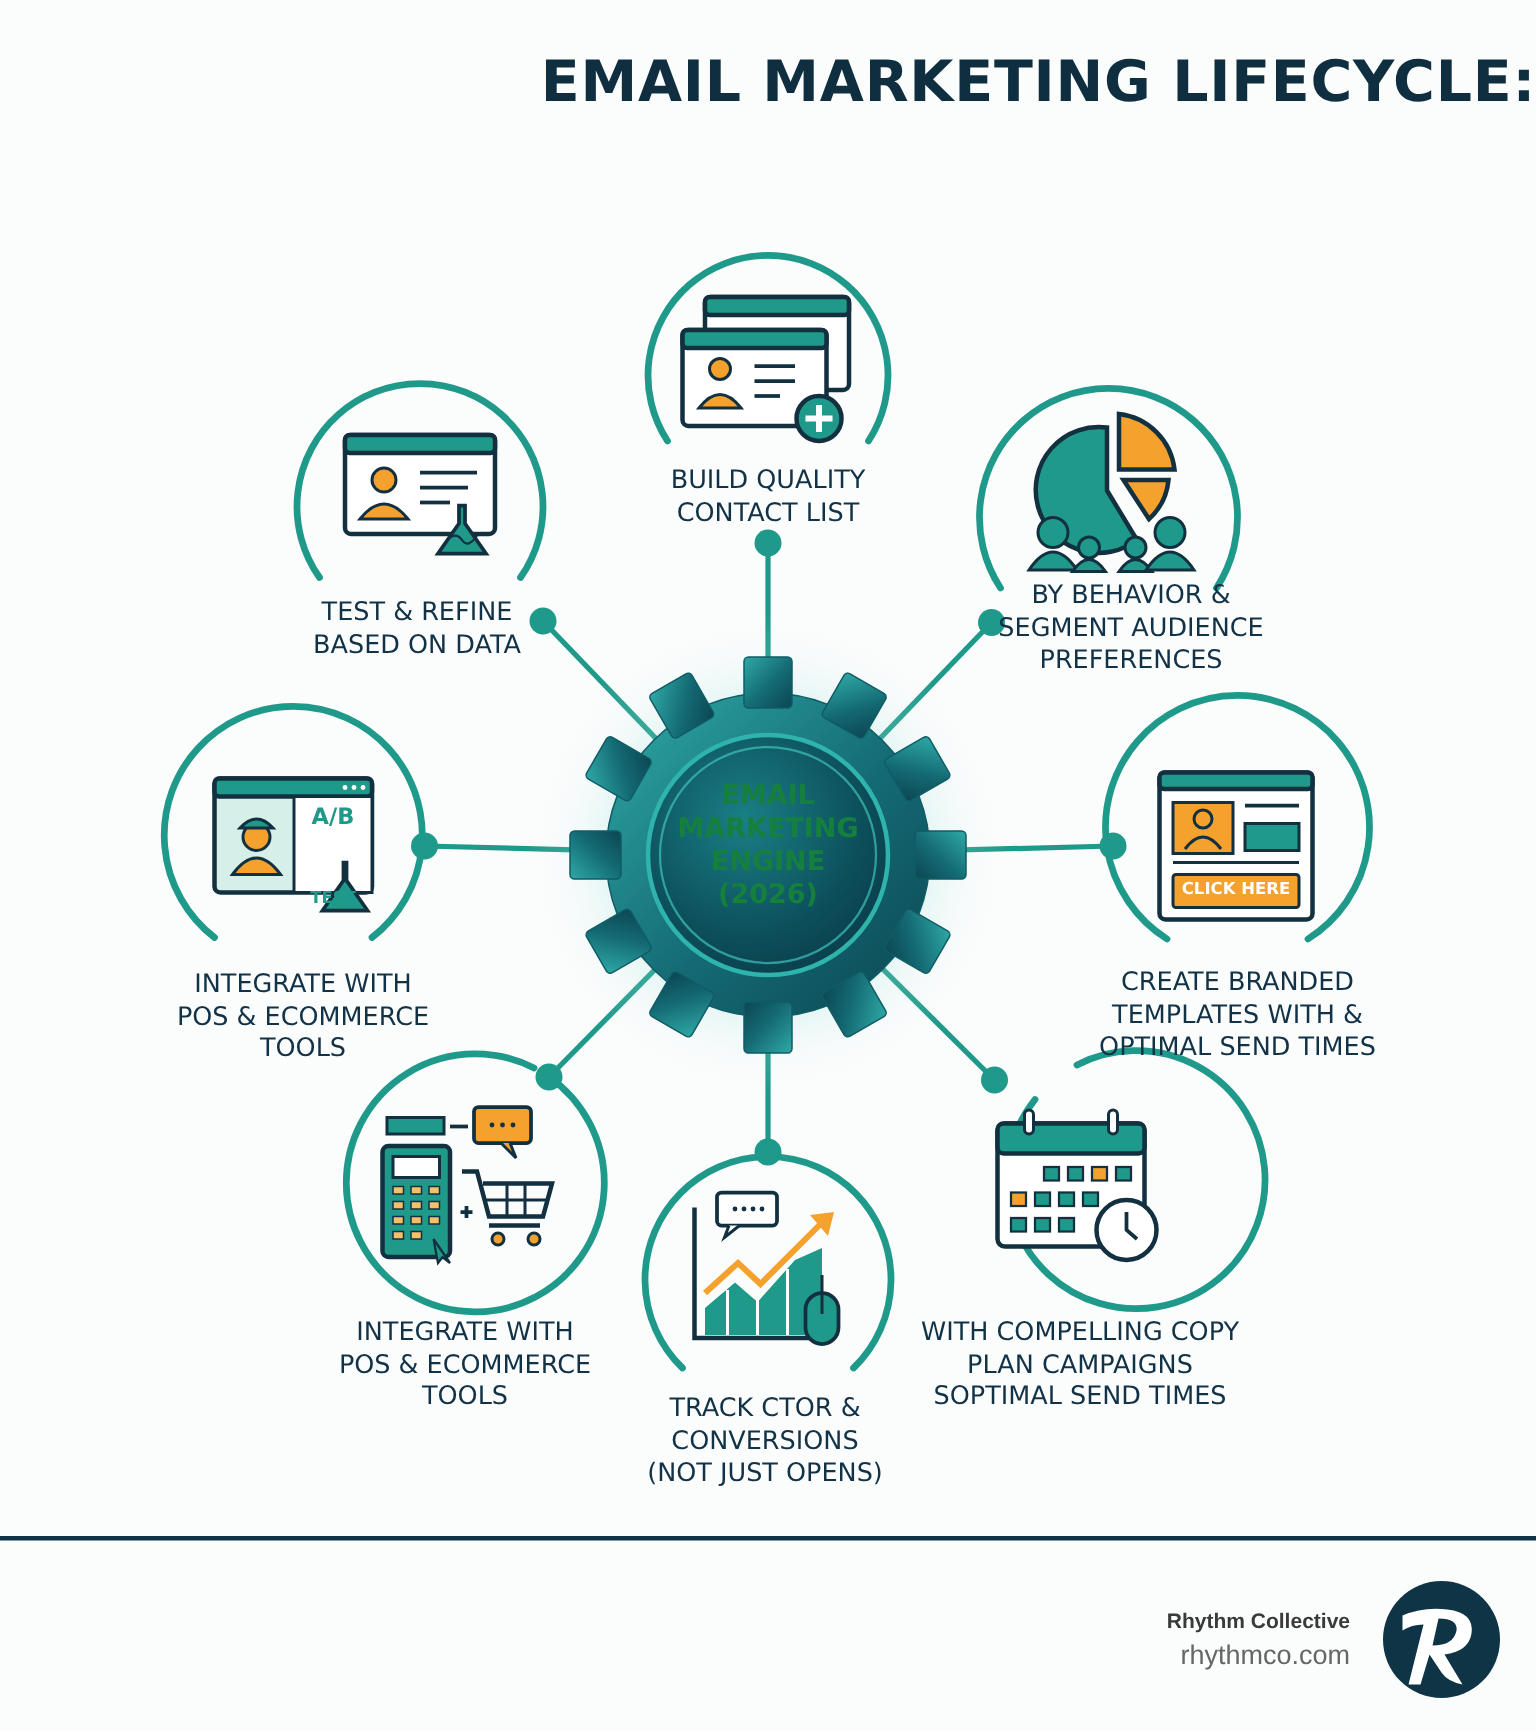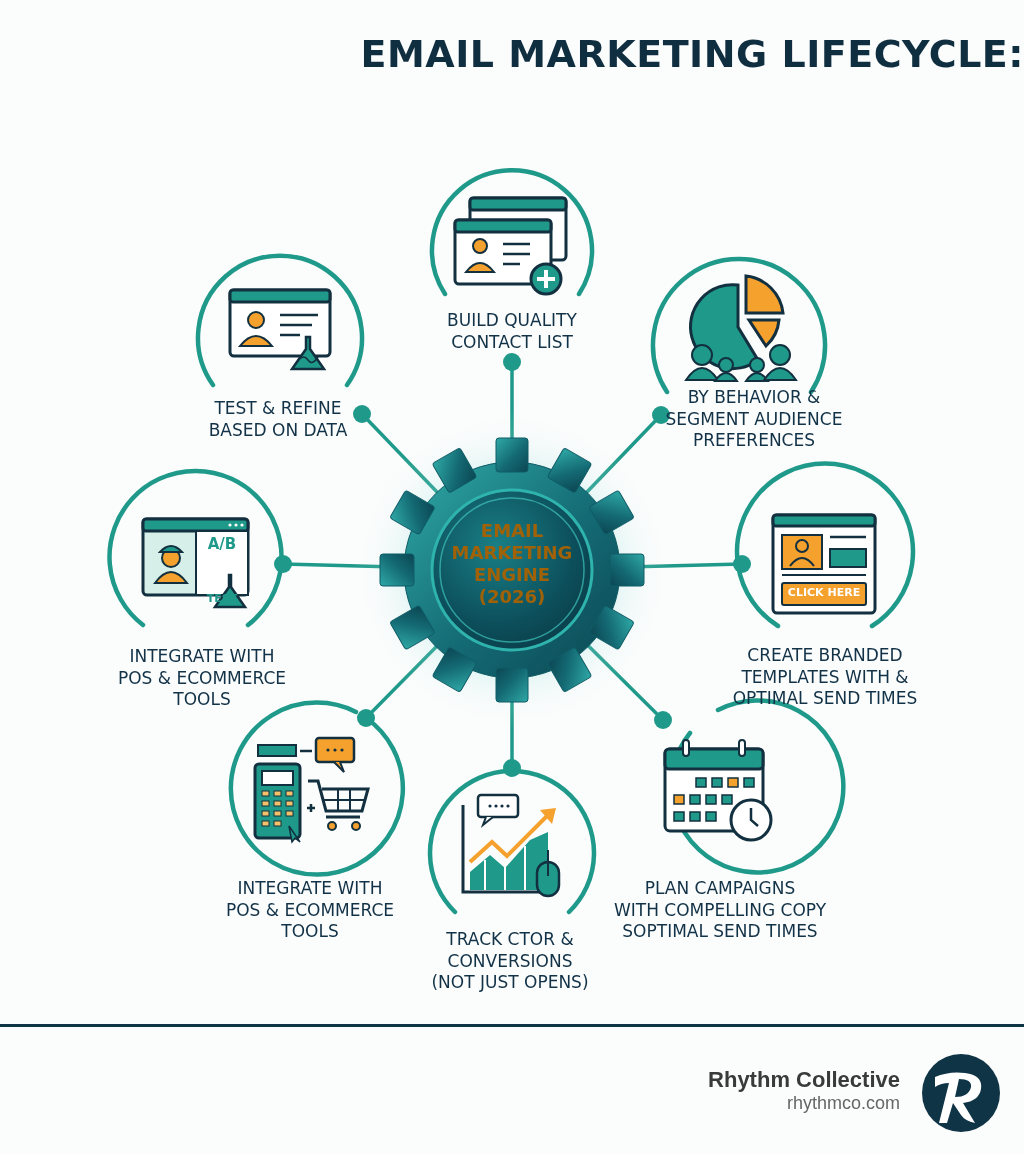--- a/index.html
+++ b/index.html
@@ -2,25 +2,25 @@
 <html><head>
 <meta charset="utf-8">
 <style>
   html,body{margin:0;padding:0;background:#fbfcfc;}
   body{width:1024px;height:1154px;position:relative;overflow:hidden;font-family:"DejaVu Sans","Liberation Sans",sans-serif;color:#0f2e40;}
   .title{position:absolute;left:0;top:30px;width:1024px;text-align:right;font-weight:bold;font-size:38px;line-height:48px;letter-spacing:0.5px;color:#0f2e40;}
   .title div{white-space:nowrap;}
   svg.diagram{position:absolute;left:0;top:0;width:1024px;height:1020px;}
   .label{position:absolute;text-align:center;font-weight:normal;font-size:17px;line-height:21.5px;color:#123247;white-space:nowrap;}
   .label div{white-space:nowrap;}
-  .center-text{position:absolute;left:432px;top:520px;width:160px;text-align:center;color:#a16207;font-weight:bold;font-size:18px;line-height:22px;}
+  .center-text{position:absolute;left:432px;top:520px;width:160px;text-align:center;color:#15803d;font-weight:bold;font-size:18px;line-height:22px;}
   .center-text div{white-space:nowrap;}
   .footer-rule{position:absolute;left:0;top:1024px;width:1024px;height:3px;background:#0f3446;}
   .brand{position:absolute;right:124px;top:1068px;text-align:right;}
-  .brand-name{font-family:"Liberation Sans",sans-serif;font-weight:bold;font-size:22px;color:#3a3a3a;line-height:24px;}
+  .brand-name{font-family:"Liberation Sans",sans-serif;font-weight:bold;font-size:14px;color:#3a3a3a;line-height:24px;}
   .brand-url{font-family:"Liberation Sans",sans-serif;font-size:18px;color:#666;line-height:22px;}
   .logo{position:absolute;left:921px;top:1053px;width:80px;height:80px;}
 </style>
 </head>
 <body>
 
 <div class="title">
   <div>EMAIL MARKETING LIFECYCLE:</div>
 </div>
 
@@ -273,22 +273,22 @@
   <div>BY BEHAVIOR &amp;</div>
   <div>SEGMENT AUDIENCE</div>
   <div>PREFERENCES</div>
 </div>
 <div class="label" style="left:712px;top:645px;width:226px;">
   <div>CREATE BRANDED</div>
   <div>TEMPLATES WITH &amp;</div>
   <div>OPTIMAL SEND TIMES</div>
 </div>
 <div class="label" style="left:590px;top:878px;width:260px;">
+  <div>WITH COMPELLING COPY</div>
   <div>PLAN CAMPAIGNS</div>
-  <div>WITH COMPELLING COPY</div>
   <div>SOPTIMAL SEND TIMES</div>
 </div>
 <div class="label" style="left:410px;top:929px;width:200px;">
   <div>TRACK CTOR &amp;</div>
   <div>CONVERSIONS</div>
   <div>(NOT JUST OPENS)</div>
 </div>
 <div class="label" style="left:210px;top:878px;width:200px;">
   <div>INTEGRATE WITH</div>
   <div>POS &amp; ECOMMERCE</div>

